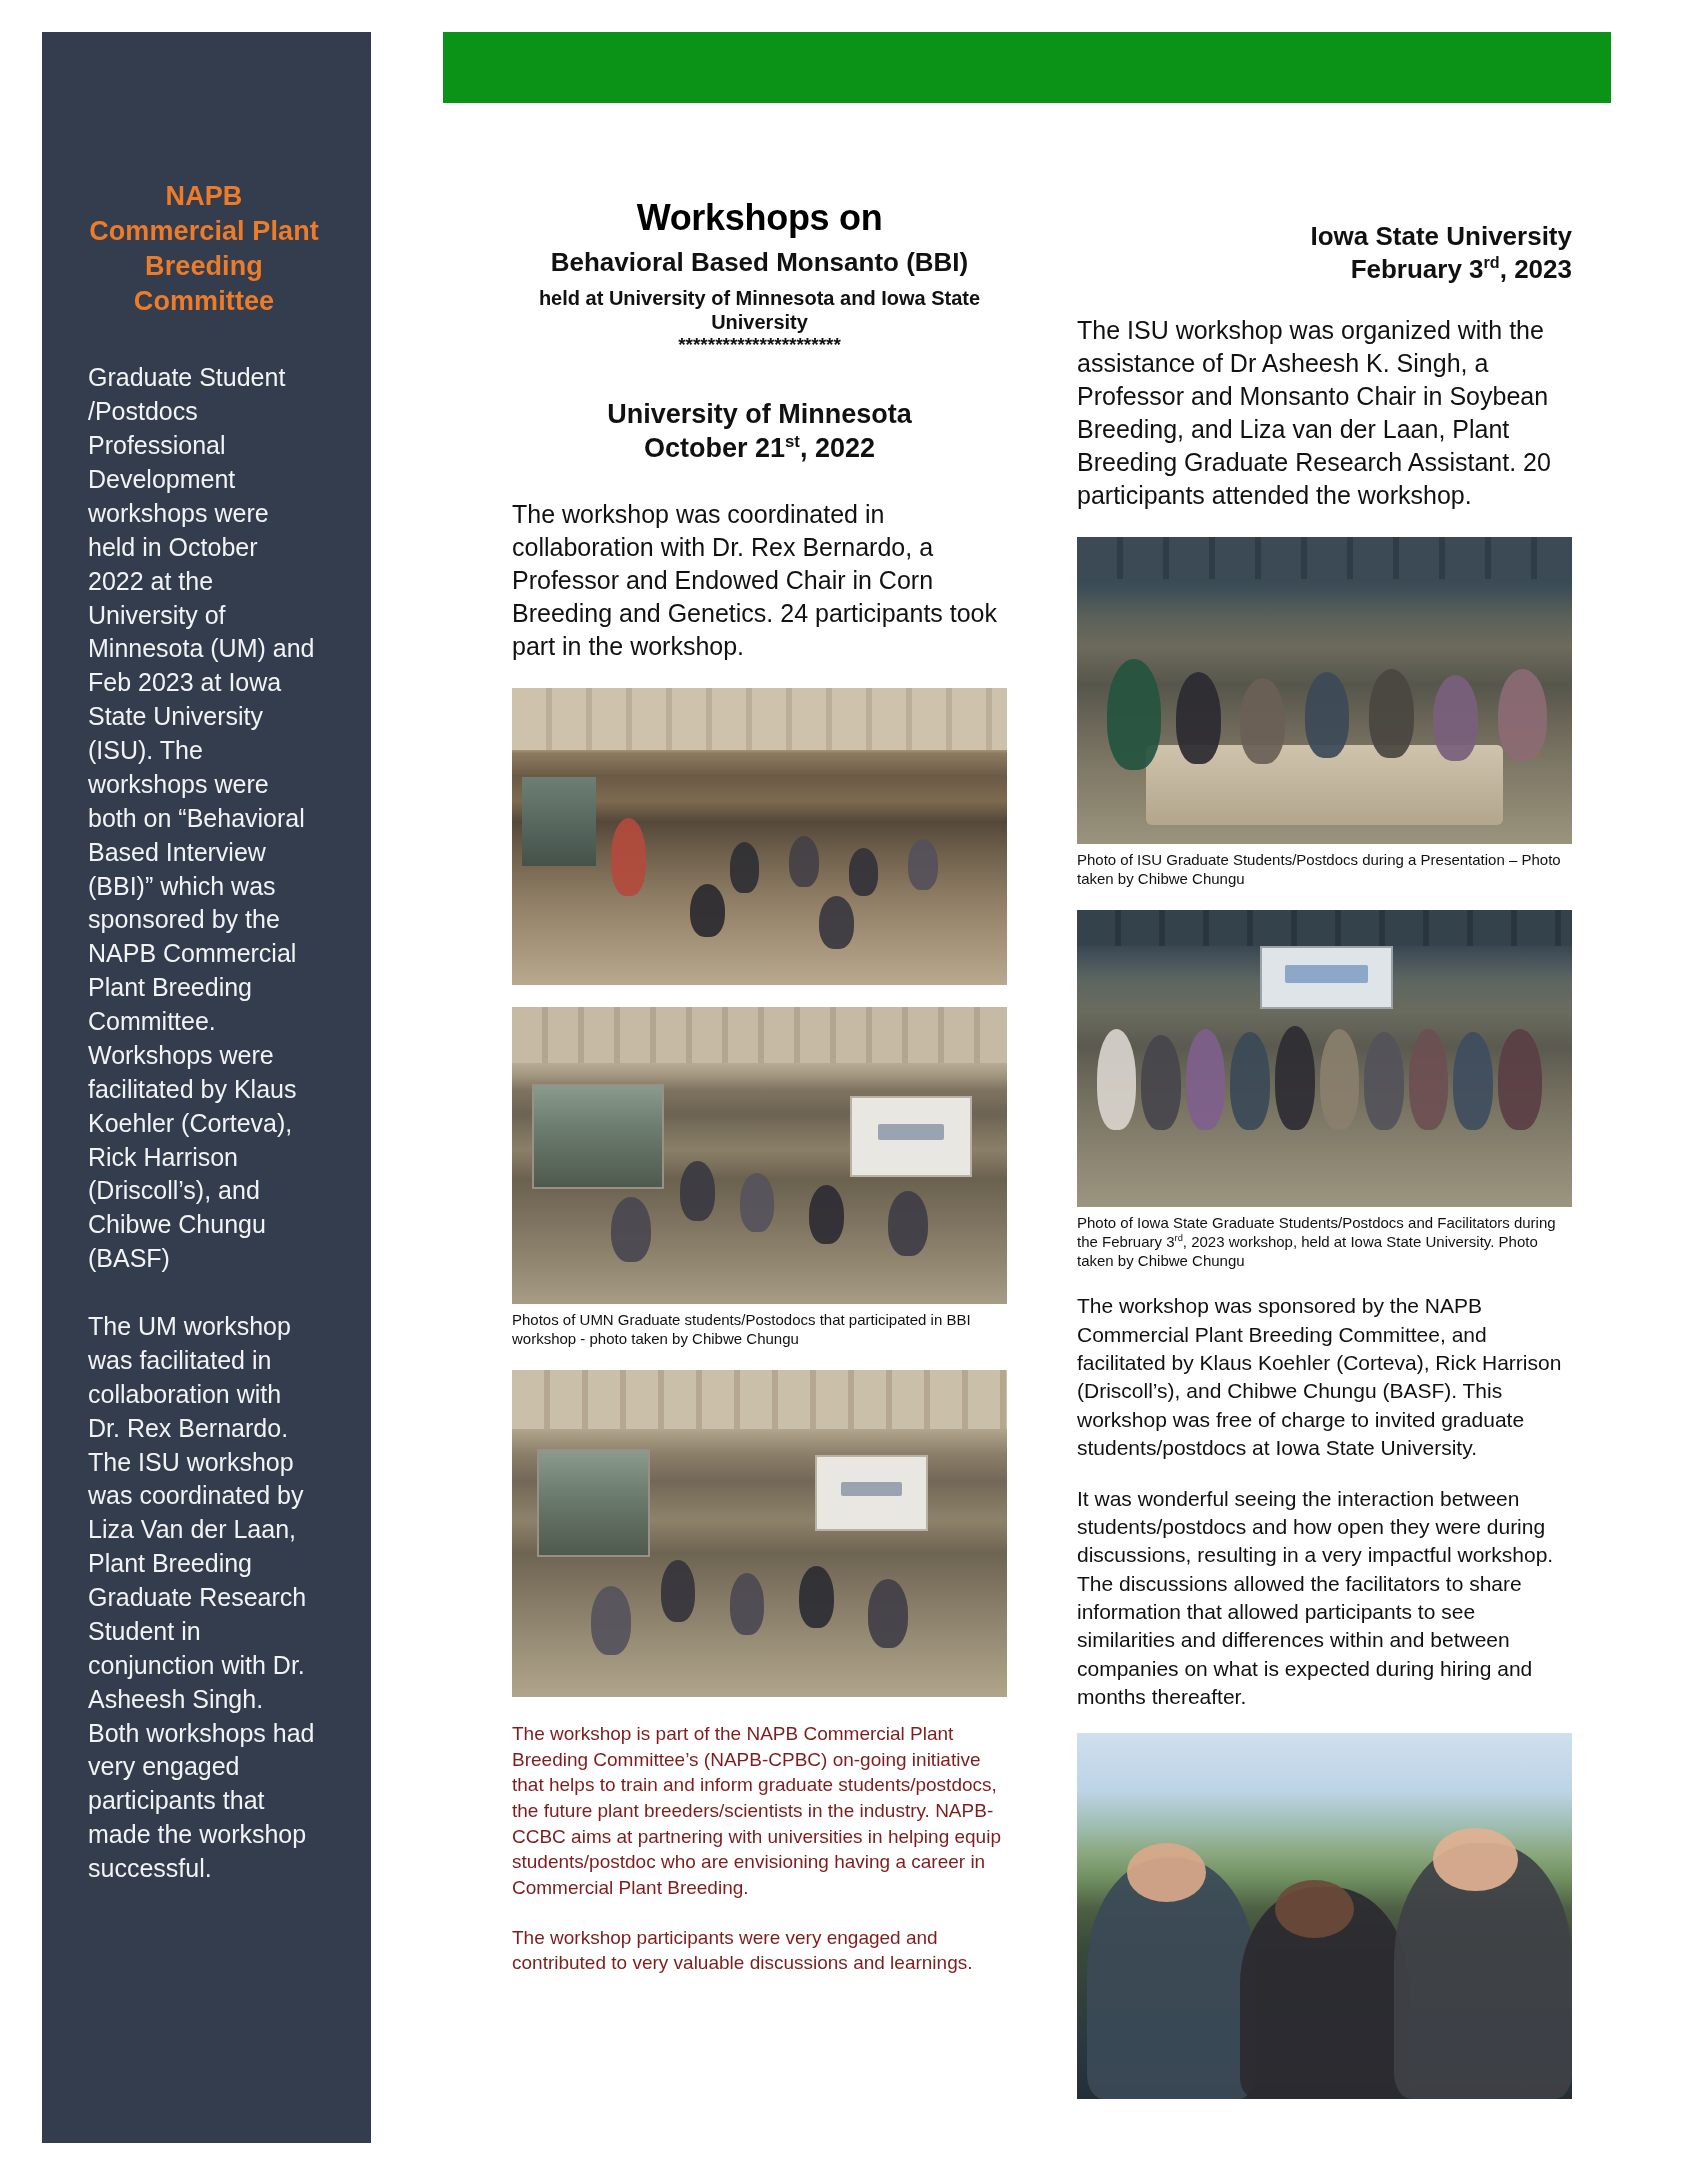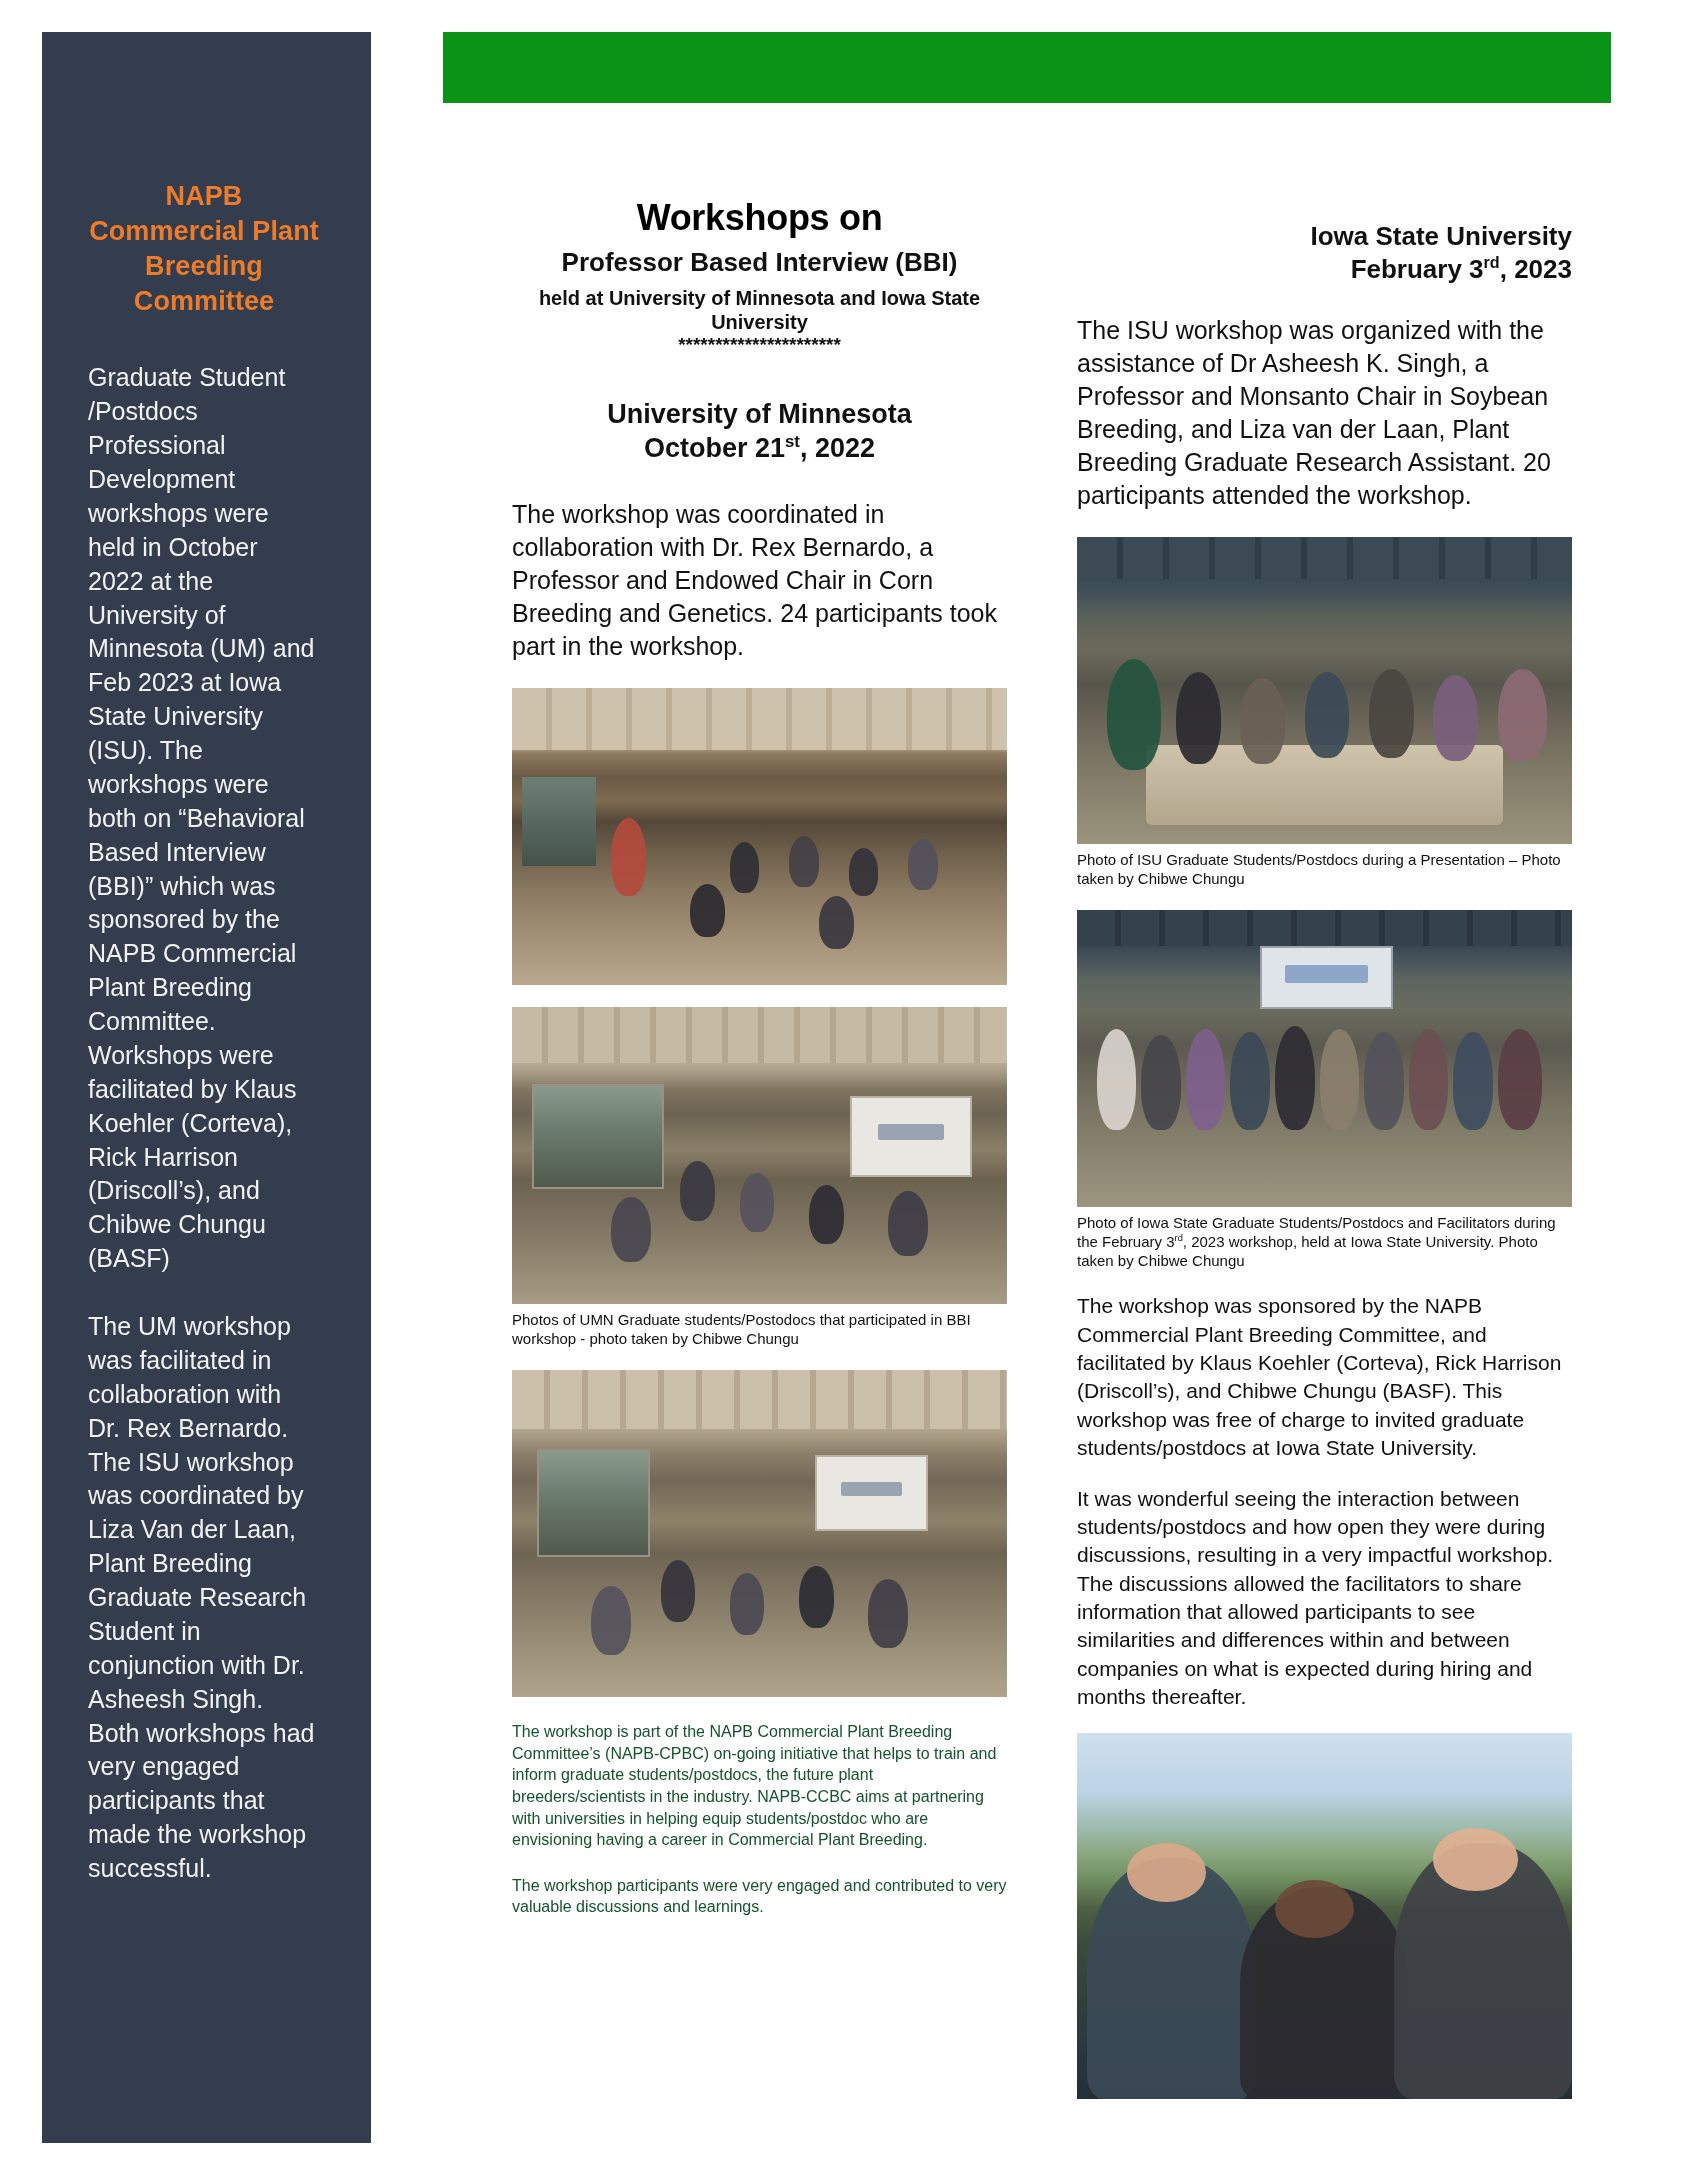--- a/index.html
+++ b/index.html
@@ -83,21 +83,21 @@
     font-size:27px;font-weight:bold;color:#111;
     line-height:1.25;margin-top:44px;text-align:center;
   }
   .sup{font-size:0.62em;vertical-align:super;line-height:0;}
 
   .body-lg{
     font-size:25px;color:#111;line-height:1.32;
     margin-top:32px;text-align:left;
   }
   .body-sm{
-    font-size:16px;color:#14532d;line-height:1.35;
+    font-size:19px;color:#7f1d1d;line-height:1.35;
     margin-top:24px;text-align:left;
   }
   .caption{
     font-size:15px;color:#111;line-height:1.28;
     margin-top:6px;text-align:left;
   }
 
   
   .col-right{
     position:absolute;
@@ -227,21 +227,21 @@
   </aside>
 
   <div class="greenbar"></div>
 
   <div class="content">
 
     <section class="col-mid">
 
       <div class="title-block">
         <div class="t-main">Workshops on</div>
-        <div class="t-sub1">Professor Based Interview (BBI)</div>
+        <div class="t-sub1">Behavioral Based Monsanto (BBI)</div>
         <div class="t-sub2">held at University of Minnesota and Iowa State University</div>
         <div class="t-stars">**********************</div>
       </div>
 
       <div class="t-venue">
         <span>University of Minnesota</span><br>
         <span>October 21</span><span class="sup">st</span><span>, 2022</span>
       </div>
 
       <p class="body-lg">The workshop was coordinated in collaboration with Dr. Rex Bernardo, a Professor and Endowed Chair in Corn Breeding and Genetics. 24 participants took part in the workshop.</p>

